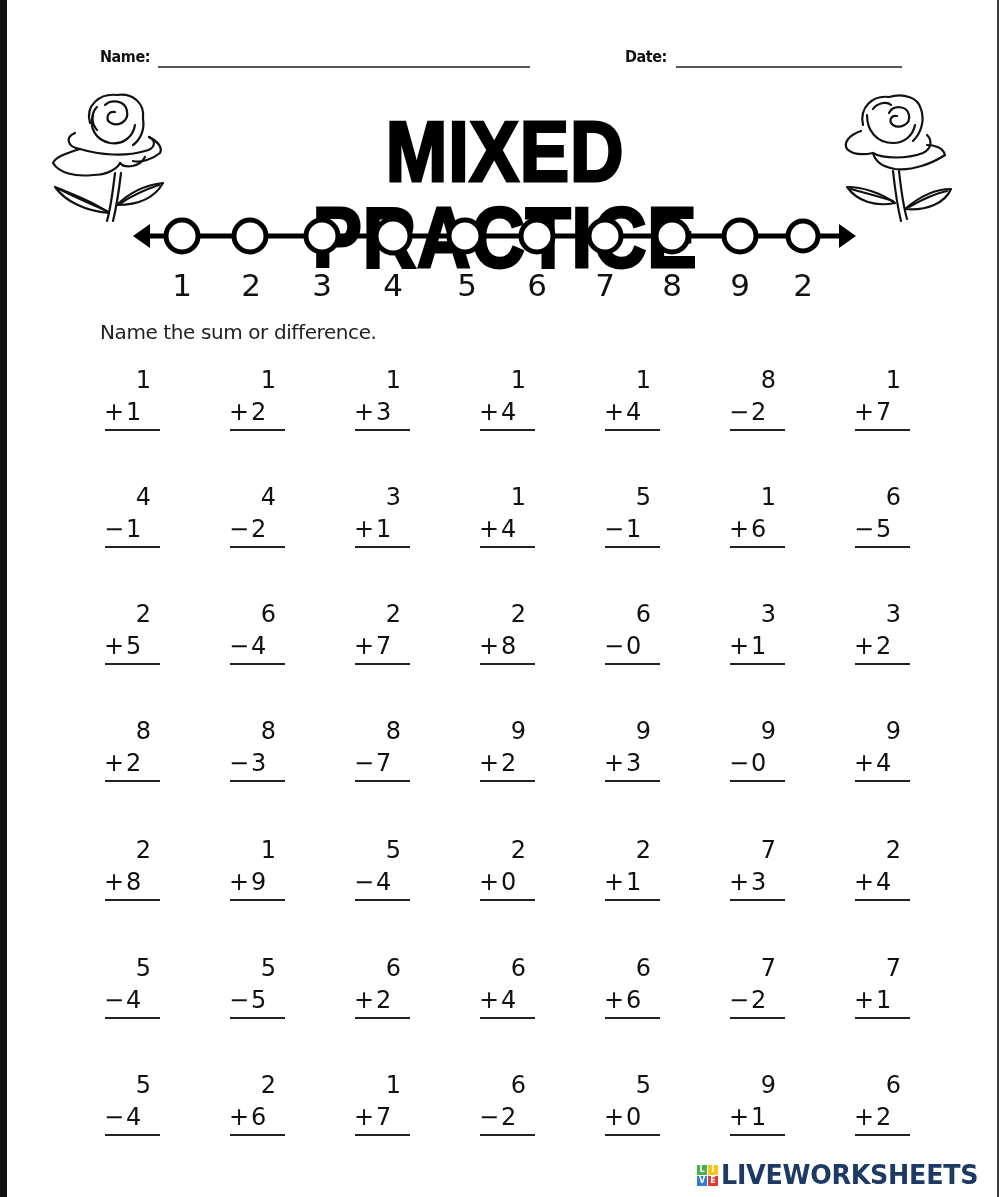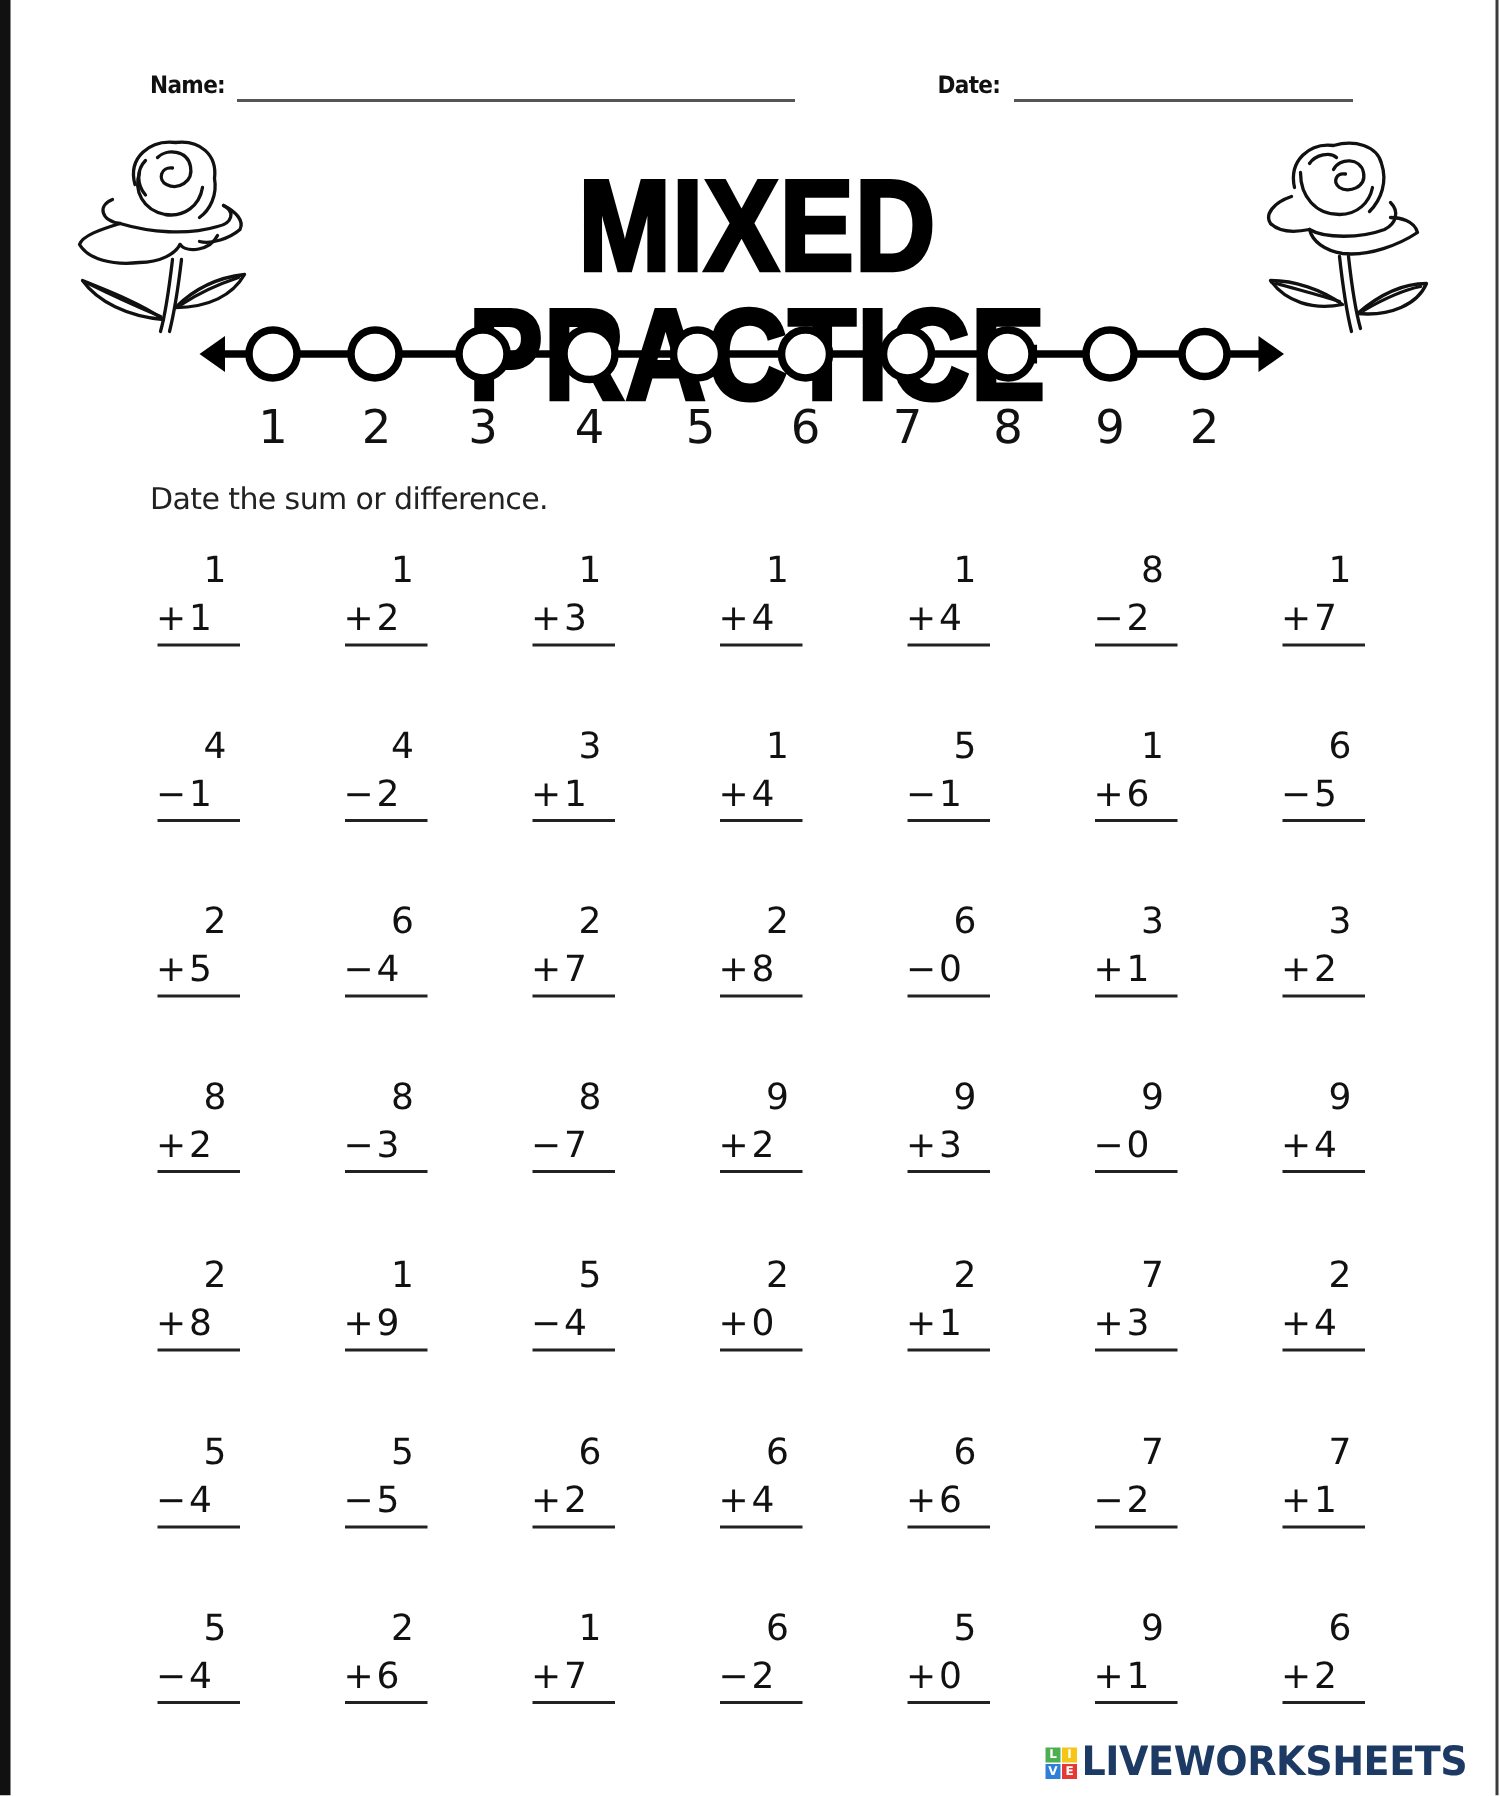--- a/index.html
+++ b/index.html
@@ -102,21 +102,21 @@
 <div class="nl-label" style="left:251px;">2</div>
 <div class="nl-label" style="left:322px;">3</div>
 <div class="nl-label" style="left:393px;">4</div>
 <div class="nl-label" style="left:467px;">5</div>
 <div class="nl-label" style="left:537px;">6</div>
 <div class="nl-label" style="left:605px;">7</div>
 <div class="nl-label" style="left:672px;">8</div>
 <div class="nl-label" style="left:740px;">9</div>
 <div class="nl-label" style="left:803px;">2</div>
 
-<div class="instruction">Date the sum or difference.</div>
+<div class="instruction">Name the sum or difference.</div>
 
 <div id="problems">
     <div class="problem" style="left: 98px; top: 366px;">
       <div class="p-top">1</div>
       <div class="p-bot"><span class="p-op">+</span><span class="p-num">1</span></div>
       <div class="p-line"></div>
     </div>
     <div class="problem" style="left: 223px; top: 366px;">
       <div class="p-top">1</div>
       <div class="p-bot"><span class="p-op">+</span><span class="p-num">2</span></div>

